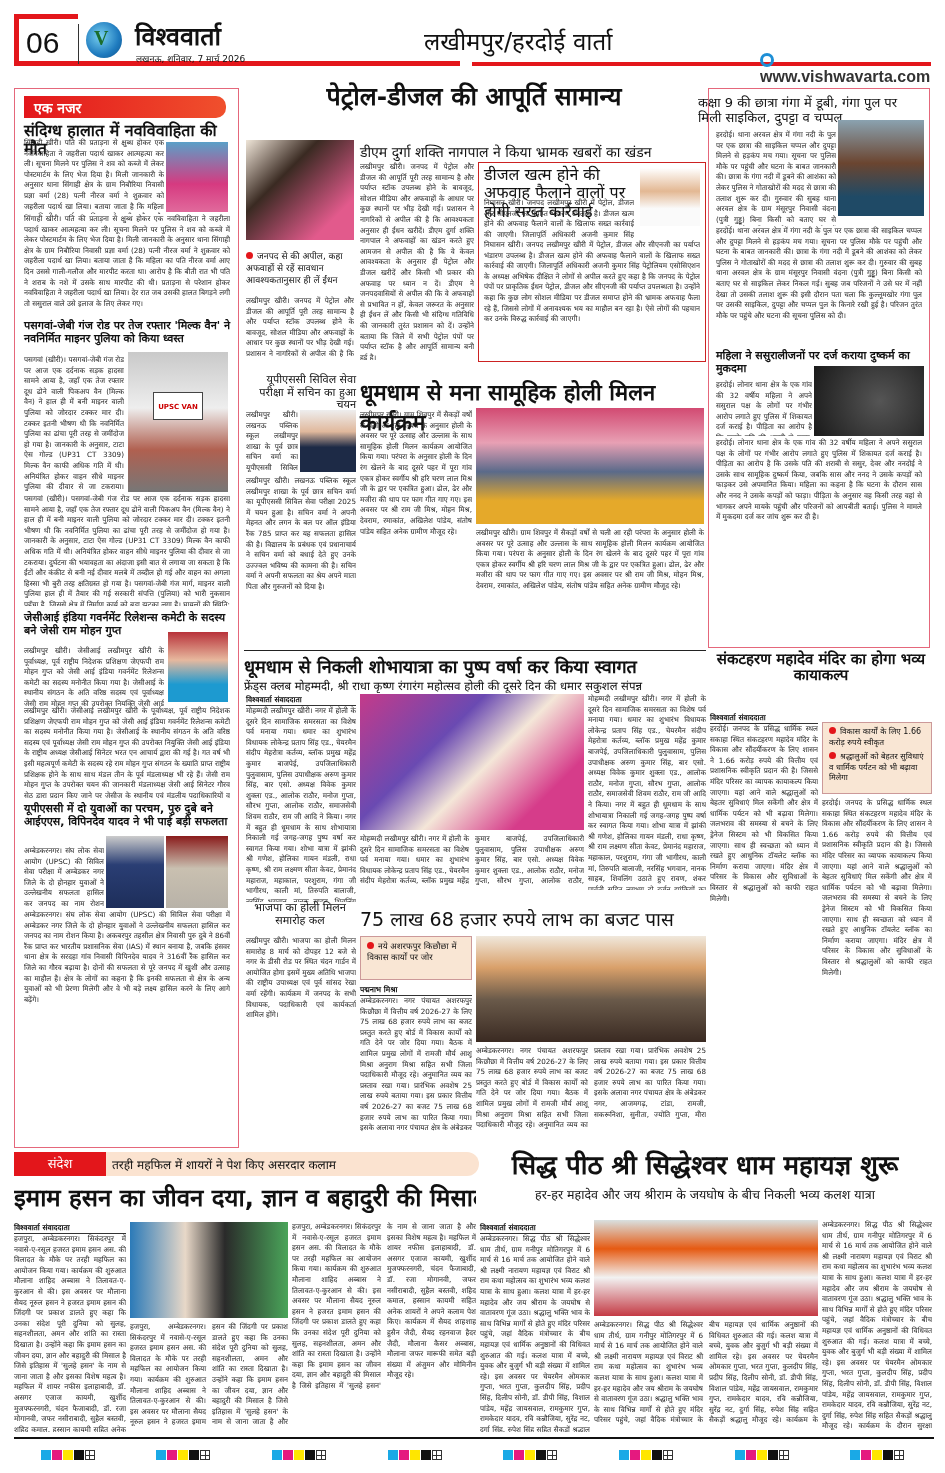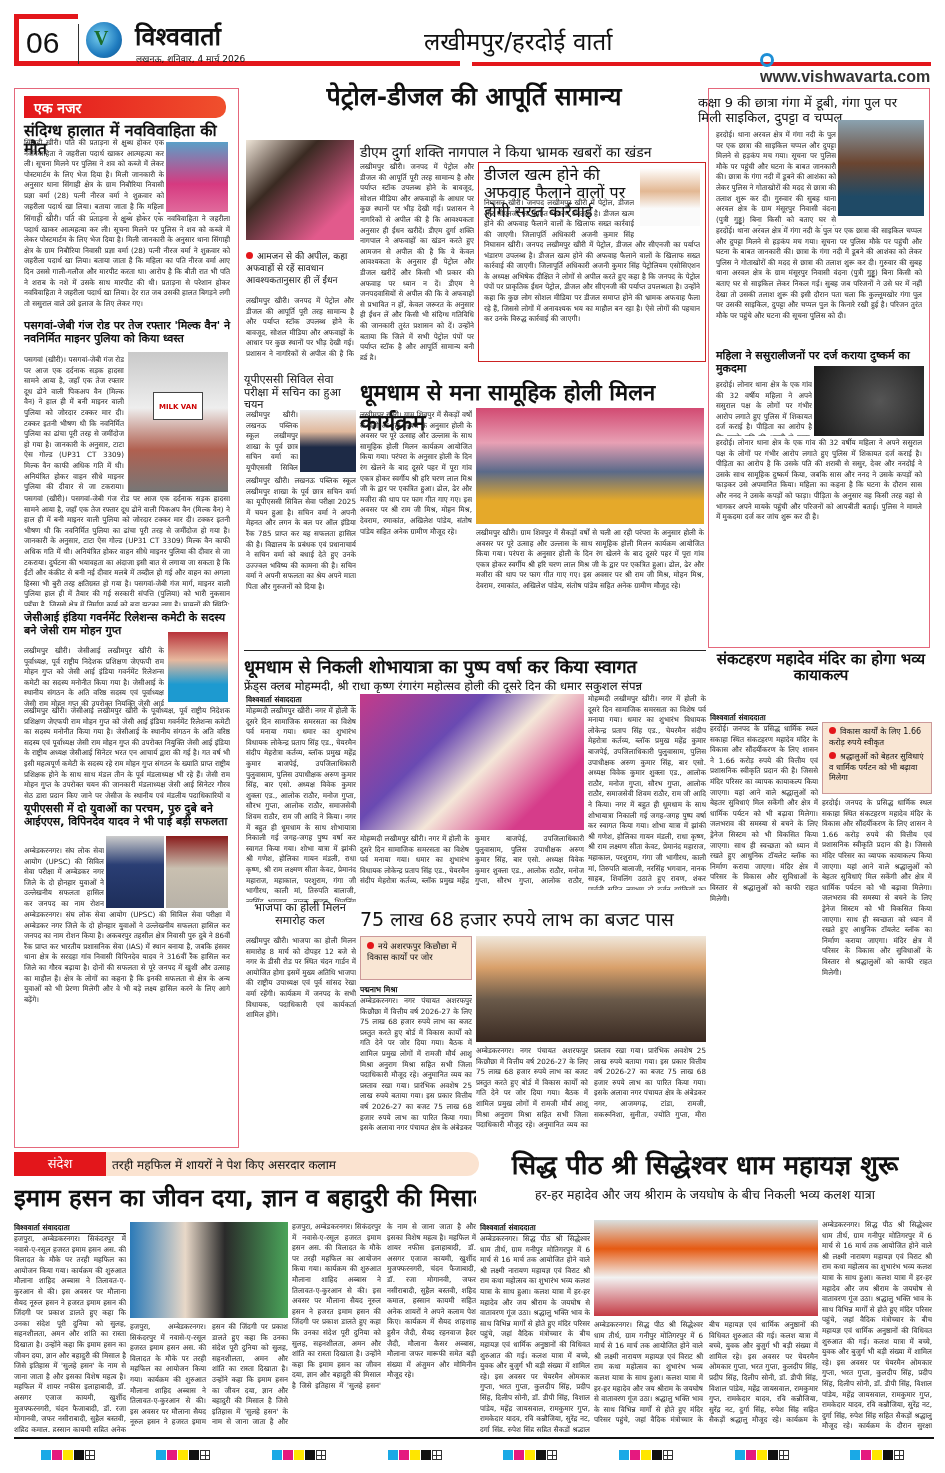--- a/index.html
+++ b/index.html
@@ -36,72 +36,72 @@
 
 <div class="abs hdr-box"></div>
 <div class="abs hdr-line"></div>
 <div class="abs hdr-line2"></div>
 <div class="abs pg">06</div>
 <div class="abs sep"></div>
 <div class="abs logo">
     <span>V</span>
   </div>
 <div class="abs brand">विश्ववार्ता</div>
-<div class="abs dateline">लखनऊ,   शनिवार, 4 मार्च 2026</div>
+<div class="abs dateline">लखनऊ,   शनिवार, 7 मार्च 2026</div>
 <div class="abs section-title">लखीमपुर/हरदोई वार्ता</div>
 <div class="abs site"><span class="ie"></span><span>www.vishwavarta.com</span></div>
 
 <div class="abs box" style="left:14px;top:88px;width:225px;height:1060px"></div>
 <div class="abs tag" style="left:24px;top:96px;width:202px;height:22px;font-size:14px;padding:2px 10px">एक नजर</div>
 <div class="abs h2" style="left:24px;top:122px;width:210px;font-size:16px;font-weight:bold">संदिग्ध हालात में नवविवाहिता की मौत</div>
 <div class="abs photo" style="left:166px;top:142px;width:62px;height:70px;background:linear-gradient(#5aa0c8,#d63a80 60%,#e16a9c)"></div>
 <div class="abs body-txt" style="left:24px;top:138px;width:140px;height:76px">सिंगाही खीरी। पति की प्रताड़ना से क्षुब्ध होकर एक नवविवाहिता ने जहरीला पदार्थ खाकर आत्महत्या कर ली। सूचना मिलने पर पुलिस ने शव को कब्जे में लेकर पोस्टमार्टम के लिए भेज दिया है। मिली जानकारी के अनुसार थाना सिंगाही क्षेत्र के ग्राम निबौरिया निवासी प्रज्ञा वर्मा (28) पत्नी नीरज वर्मा ने शुक्रवार को जहरीला पदार्थ खा लिया। बताया जाता है कि महिला का पति नीरज वर्मा आए दिन उससे गाली-गलौज और मारपीट करता था। आरोप है कि बीती रात भी पति ने शराब के नशे में उसके साथ मारपीट की थी। प्रताड़ना से परेशान होकर नवविवाहिता ने जहरीला पदार्थ खा लिया। देर रात जब उसकी हालत बिगड़ने लगी तो ससुराल वाले उसे इलाज के लिए लेकर गए।</div>
 <div class="abs body-txt" style="left:24px;top:214px;width:206px;height:102px">सिंगाही खीरी। पति की प्रताड़ना से क्षुब्ध होकर एक नवविवाहिता ने जहरीला पदार्थ खाकर आत्महत्या कर ली। सूचना मिलने पर पुलिस ने शव को कब्जे में लेकर पोस्टमार्टम के लिए भेज दिया है। मिली जानकारी के अनुसार थाना सिंगाही क्षेत्र के ग्राम निबौरिया निवासी प्रज्ञा वर्मा (28) पत्नी नीरज वर्मा ने शुक्रवार को जहरीला पदार्थ खा लिया। बताया जाता है कि महिला का पति नीरज वर्मा आए दिन उससे गाली-गलौज और मारपीट करता था। आरोप है कि बीती रात भी पति ने शराब के नशे में उसके साथ मारपीट की थी। प्रताड़ना से परेशान होकर नवविवाहिता ने जहरीला पदार्थ खा लिया। देर रात जब उसकी हालत बिगड़ने लगी तो ससुराल वाले उसे इलाज के लिए लेकर गए।</div>
 
 <div class="abs h2" style="left:24px;top:320px;width:210px;font-size:11px;font-weight:bold">पसगवां-जेबी गंज रोड पर तेज रफ्तार 'मिल्क वैन' ने नवनिर्मित माइनर पुलिया को किया ध्वस्त</div>
 <div class="abs photo" style="left:128px;top:352px;width:100px;height:140px;background:linear-gradient(#c9c9c9,#eee 40%,#b06050 70%,#777)">
-  <div style="position:absolute;left:25px;top:40px;width:50px;height:28px;background:#fff;border:1px solid #444;font-size:7px;color:#c00;text-align:center;line-height:28px;font-weight:bold">MILK VAN</div>
+  <div style="position:absolute;left:25px;top:40px;width:50px;height:28px;background:#fff;border:1px solid #444;font-size:7px;color:#c00;text-align:center;line-height:28px;font-weight:bold">UPSC VAN</div>
 </div>
 <div class="abs body-txt" style="left:24px;top:355px;width:100px;height:138px">पसगवां (खीरी)। पसगवां-जेबी गंज रोड पर आज एक दर्दनाक सड़क हादसा सामने आया है, जहाँ एक तेज रफ्तार दूध ढोने वाली पिकअप वैन (मिल्क वैन) ने हाल ही में बनी माइनर वाली पुलिया को जोरदार टक्कर मार दी। टक्कर इतनी भीषण थी कि नवनिर्मित पुलिया का ढांचा पूरी तरह से जमींदोज हो गया है। जानकारी के अनुसार, टाटा ऐस गोल्ड (UP31 CT 3309) मिल्क वैन काफी अधिक गति में थी। अनियंत्रित होकर वाहन सीधे माइनर पुलिया की दीवार से जा टकराया। दुर्घटना की भयावहता का अंदाजा इसी बात से लगाया जा सकता है कि ईंटों और कंक्रीट से बनी नई दीवार मलबे में तब्दील हो गई और वाहन का अगला हिस्सा भी बुरी तरह क्षतिग्रस्त हो गया है। पसगवां-जेबी गंज मार्ग, माइनर वाली पुलिया हाल ही में तैयार की गई सरकारी संपत्ति (पुलिया) को भारी नुकसान पहुँचा है, जिससे क्षेत्र में निर्माण कार्य को बड़ा झटका लगा है। घायलों की स्थिति: समाचार लिखे जाने तक चालक या अन्य किसी के घायल होने के संबंध में कोई पुख्ता जानकारी प्राप्त नहीं हो सकी है। मौके पर मौजूद लोगों के अनुसार वाहन की रफ्तार ही इस हादसे का मुख्य कारण बनी। स्थानीय ग्रामीणों ने नवनिर्मित पुलिया के इस तरह ध्वस्त होने पर दुख और आक्रोश जताया है। प्रशासन को घटना की सूचना दे दी गई है और मामले की जांच की जा रही है।</div>
 <div class="abs body-txt" style="left:24px;top:494px;width:206px;height:112px">पसगवां (खीरी)। पसगवां-जेबी गंज रोड पर आज एक दर्दनाक सड़क हादसा सामने आया है, जहाँ एक तेज रफ्तार दूध ढोने वाली पिकअप वैन (मिल्क वैन) ने हाल ही में बनी माइनर वाली पुलिया को जोरदार टक्कर मार दी। टक्कर इतनी भीषण थी कि नवनिर्मित पुलिया का ढांचा पूरी तरह से जमींदोज हो गया है। जानकारी के अनुसार, टाटा ऐस गोल्ड (UP31 CT 3309) मिल्क वैन काफी अधिक गति में थी। अनियंत्रित होकर वाहन सीधे माइनर पुलिया की दीवार से जा टकराया। दुर्घटना की भयावहता का अंदाजा इसी बात से लगाया जा सकता है कि ईंटों और कंक्रीट से बनी नई दीवार मलबे में तब्दील हो गई और वाहन का अगला हिस्सा भी बुरी तरह क्षतिग्रस्त हो गया है। पसगवां-जेबी गंज मार्ग, माइनर वाली पुलिया हाल ही में तैयार की गई सरकारी संपत्ति (पुलिया) को भारी नुकसान पहुँचा है, जिससे क्षेत्र में निर्माण कार्य को बड़ा झटका लगा है। घायलों की स्थिति: समाचार लिखे जाने तक चालक या अन्य किसी के घायल होने के संबंध में कोई पुख्ता जानकारी प्राप्त नहीं हो सकी है। मौके पर मौजूद लोगों के अनुसार वाहन की रफ्तार ही इस हादसे का मुख्य कारण बनी। स्थानीय ग्रामीणों ने नवनिर्मित पुलिया के इस तरह ध्वस्त होने पर दुख और आक्रोश जताया है। प्रशासन को घटना की सूचना दे दी गई है और मामले की जांच की जा रही है।</div>
 
 <div class="abs h2" style="left:24px;top:612px;width:210px;font-size:11px;font-weight:bold">जेसीआई इंडिया गवर्नमेंट रिलेशन्स कमेटी के सदस्य बने जेसी राम मोहन गुप्त</div>
 <div class="abs photo" style="left:168px;top:632px;width:60px;height:70px;background:linear-gradient(#b8323a,#e7b89e 40%,#1d9ad0 75%)"></div>
 <div class="abs body-txt" style="left:24px;top:646px;width:140px;height:60px">लखीमपुर खीरी। जेसीआई लखीमपुर खीरी के पूर्वाध्यक्ष, पूर्व राष्ट्रीय निदेशक प्रशिक्षण जेएफपी राम मोहन गुप्त को जेसी आई इंडिया गवर्नमेंट रिलेशन्स कमेटी का सदस्य मनोनीत किया गया है। जेसीआई के स्थानीय संगठन के अति वरिष्ठ सदस्य एवं पूर्वाध्यक्ष जेसी राम मोहन गुप्त की उपरोक्त नियुक्ति जेसी आई इंडिया के राष्ट्रीय अध्यक्ष जेसीआई सिनेटर भरत एन आचार्य द्वारा की गई है। गत वर्ष भी इसी महत्वपूर्ण कमेटी के सदस्य रहे राम मोहन गुप्त संगठन के ख्याति प्राप्त राष्ट्रीय प्रशिक्षक होने के साथ साथ मंडल तीन के पूर्व मंडलाध्यक्ष भी रहे हैं। जेसी राम मोहन गुप्त के उपरोक्त चयन की जानकारी मंडलाध्यक्ष जेसी आई सिनेटर गौरव सेठ द्वारा प्रदान किए जाने पर जेसीज के स्थानीय एवं मंडलीय पदाधिकारियों व सदस्यों द्वारा बधाइयां एवं शुभेच्छाएं दी गई हैं। जेसीआई इंडिया गवर्नमेंट रिलेशन्स कमेटी पूर्व राष्ट्रीय अध्यक्ष जेसी अंशु सर्राफ की चेयरमैनशिप में कार्य करेगी।</div>
 <div class="abs body-txt" style="left:24px;top:706px;width:206px;height:92px">लखीमपुर खीरी। जेसीआई लखीमपुर खीरी के पूर्वाध्यक्ष, पूर्व राष्ट्रीय निदेशक प्रशिक्षण जेएफपी राम मोहन गुप्त को जेसी आई इंडिया गवर्नमेंट रिलेशन्स कमेटी का सदस्य मनोनीत किया गया है। जेसीआई के स्थानीय संगठन के अति वरिष्ठ सदस्य एवं पूर्वाध्यक्ष जेसी राम मोहन गुप्त की उपरोक्त नियुक्ति जेसी आई इंडिया के राष्ट्रीय अध्यक्ष जेसीआई सिनेटर भरत एन आचार्य द्वारा की गई है। गत वर्ष भी इसी महत्वपूर्ण कमेटी के सदस्य रहे राम मोहन गुप्त संगठन के ख्याति प्राप्त राष्ट्रीय प्रशिक्षक होने के साथ साथ मंडल तीन के पूर्व मंडलाध्यक्ष भी रहे हैं। जेसी राम मोहन गुप्त के उपरोक्त चयन की जानकारी मंडलाध्यक्ष जेसी आई सिनेटर गौरव सेठ द्वारा प्रदान किए जाने पर जेसीज के स्थानीय एवं मंडलीय पदाधिकारियों व सदस्यों द्वारा बधाइयां एवं शुभेच्छाएं दी गई हैं। जेसीआई इंडिया गवर्नमेंट रिलेशन्स कमेटी पूर्व राष्ट्रीय अध्यक्ष जेसी अंशु सर्राफ की चेयरमैनशिप में कार्य करेगी।</div>
 
 <div class="abs h2" style="left:24px;top:803px;width:210px;font-size:11px;font-weight:bold">यूपीएससी में दो युवाओं का परचम, पुरु दुबे बने आईएएस, विपिनदेव यादव ने भी पाई बड़ी सफलता</div>
 <div class="abs photo" style="left:106px;top:836px;width:58px;height:72px;background:linear-gradient(#ccc,#2a3e74 40%,#1d2e5a)"></div>
 <div class="abs photo" style="left:166px;top:836px;width:62px;height:72px;background:linear-gradient(#8a1c1c,#c9c0b0 45%,#b8b2a8)"></div>
 <div class="abs body-txt" style="left:24px;top:846px;width:80px;height:64px">अम्बेडकरनगर। संघ लोक सेवा आयोग (UPSC) की सिविल सेवा परीक्षा में अम्बेडकर नगर जिले के दो होनहार युवाओं ने उल्लेखनीय सफलता हासिल कर जनपद का नाम रोशन किया है। अकबरपुर तहसील क्षेत्र निवासी पुरु दुबे ने 86वीं रैंक प्राप्त कर भारतीय प्रशासनिक सेवा (IAS) में स्थान बनाया है, जबकि हंसवर थाना क्षेत्र के सरदहा गांव निवासी विपिनदेव यादव ने 316वीं रैंक हासिल कर जिले का गौरव बढ़ाया है। दोनों की सफलता से पूरे जनपद में खुशी और उत्साह का माहौल है। क्षेत्र के लोगों का कहना है कि इनकी सफलता से क्षेत्र के अन्य युवाओं को भी प्रेरणा मिलेगी और वे भी बड़े लक्ष्य हासिल करने के लिए आगे बढ़ेंगे।</div>
 <div class="abs body-txt" style="left:24px;top:910px;width:206px;height:232px">अम्बेडकरनगर। संघ लोक सेवा आयोग (UPSC) की सिविल सेवा परीक्षा में अम्बेडकर नगर जिले के दो होनहार युवाओं ने उल्लेखनीय सफलता हासिल कर जनपद का नाम रोशन किया है। अकबरपुर तहसील क्षेत्र निवासी पुरु दुबे ने 86वीं रैंक प्राप्त कर भारतीय प्रशासनिक सेवा (IAS) में स्थान बनाया है, जबकि हंसवर थाना क्षेत्र के सरदहा गांव निवासी विपिनदेव यादव ने 316वीं रैंक हासिल कर जिले का गौरव बढ़ाया है। दोनों की सफलता से पूरे जनपद में खुशी और उत्साह का माहौल है। क्षेत्र के लोगों का कहना है कि इनकी सफलता से क्षेत्र के अन्य युवाओं को भी प्रेरणा मिलेगी और वे भी बड़े लक्ष्य हासिल करने के लिए आगे बढ़ेंगे।</div>
 
 <div class="abs h1" style="left:244px;top:84px;width:460px;font-size:25px">पेट्रोल-डीजल की आपूर्ति सामान्य</div>
 <div class="abs photo" style="left:246px;top:140px;width:108px;height:100px;background:linear-gradient(135deg,#efe5d8,#3a2a22 35%,#e25a8c 80%)"></div>
-<div class="abs" style="left:246px;top:250px;width:108px;font-size:9px;line-height:12px"><span class="dot"></span><span>आमजन से की अपील, कहा अफवाहों से रहें सावधान आवश्यकतानुसार ही लें ईंधन</span></div>
+<div class="abs" style="left:246px;top:250px;width:108px;font-size:9px;line-height:12px"><span class="dot"></span><span>जनपद से की अपील, कहा अफवाहों से रहें सावधान आवश्यकतानुसार ही लें ईंधन</span></div>
 <div class="abs" style="left:360px;top:142px;width:345px;font-size:14px">डीएम दुर्गा शक्ति नागपाल ने किया भ्रामक खबरों का खंडन</div>
 <div class="abs body-txt" style="left:246px;top:296px;width:108px;height:64px">लखीमपुर खीरी। जनपद में पेट्रोल और डीजल की आपूर्ति पूरी तरह सामान्य है और पर्याप्त स्टॉक उपलब्ध होने के बावजूद, सोशल मीडिया और अफवाहों के आधार पर कुछ स्थानों पर भीड़ देखी गई। प्रशासन ने नागरिकों से अपील की है कि आवश्यकता अनुसार ही ईंधन खरीदें। डीएम दुर्गा शक्ति नागपाल ने अफवाहों का खंडन करते हुए आमजन से अपील की है कि वे केवल आवश्यकता के अनुसार ही पेट्रोल और डीजल खरीदें और किसी भी प्रकार की अफवाह पर ध्यान न दें। डीएम ने जनपदवासियों से अपील की कि वे अफवाहों से प्रभावित न हों, केवल जरूरत के अनुसार ही ईंधन लें और किसी भी संदिग्ध गतिविधि की जानकारी तुरंत प्रशासन को दें। उन्होंने बताया कि जिले में सभी पेट्रोल पंपों पर पर्याप्त स्टॉक है और आपूर्ति सामान्य बनी हुई है।</div>
 <div class="abs body-txt" style="left:360px;top:162px;width:114px;height:198px">लखीमपुर खीरी। जनपद में पेट्रोल और डीजल की आपूर्ति पूरी तरह सामान्य है और पर्याप्त स्टॉक उपलब्ध होने के बावजूद, सोशल मीडिया और अफवाहों के आधार पर कुछ स्थानों पर भीड़ देखी गई। प्रशासन ने नागरिकों से अपील की है कि आवश्यकता अनुसार ही ईंधन खरीदें। डीएम दुर्गा शक्ति नागपाल ने अफवाहों का खंडन करते हुए आमजन से अपील की है कि वे केवल आवश्यकता के अनुसार ही पेट्रोल और डीजल खरीदें और किसी भी प्रकार की अफवाह पर ध्यान न दें। डीएम ने जनपदवासियों से अपील की कि वे अफवाहों से प्रभावित न हों, केवल जरूरत के अनुसार ही ईंधन लें और किसी भी संदिग्ध गतिविधि की जानकारी तुरंत प्रशासन को दें। उन्होंने बताया कि जिले में सभी पेट्रोल पंपों पर पर्याप्त स्टॉक है और आपूर्ति सामान्य बनी हुई है।</div>
 <div class="abs box" style="left:478px;top:162px;width:228px;height:200px;border-color:#c22"></div>
 <div class="abs h2" style="left:484px;top:166px;width:150px;font-size:16px;font-weight:normal">डीजल खत्म होने की अफवाह फैलाने वालों पर होगी सख्त कार्रवाई</div>
 <div class="abs photo" style="left:640px;top:168px;width:60px;height:58px;background:linear-gradient(#fff,#e3b893 40%,#fafafa 70%)"></div>
 <div class="abs body-txt" style="left:484px;top:198px;width:150px;height:40px">निघासन खीरी। जनपद लखीमपुर खीरी में पेट्रोल, डीजल और सीएनजी का पर्याप्त भंडारण उपलब्ध है। डीजल खत्म होने की अफवाह फैलाने वालों के खिलाफ सख्त कार्रवाई की जाएगी। जिलापूर्ति अधिकारी अजनी कुमार सिंह पेट्रोलियम एसोसिएशन के अध्यक्ष अभिषेक दीक्षित ने लोगों से अपील करते हुए कहा है कि जनपद के पेट्रोल पंपों पर प्राकृतिक ईंधन पेट्रोल, डीजल और सीएनजी की पर्याप्त उपलब्धता है। उन्होंने कहा कि कुछ लोग सोशल मीडिया पर डीजल समाप्त होने की भ्रामक अफवाह फैला रहे हैं, जिससे लोगों में अनावश्यक भय का माहौल बन रहा है। ऐसे लोगों की पहचान कर उनके विरुद्ध कार्रवाई की जाएगी।</div>
 <div class="abs body-txt" style="left:484px;top:240px;width:216px;height:118px">निघासन खीरी। जनपद लखीमपुर खीरी में पेट्रोल, डीजल और सीएनजी का पर्याप्त भंडारण उपलब्ध है। डीजल खत्म होने की अफवाह फैलाने वालों के खिलाफ सख्त कार्रवाई की जाएगी। जिलापूर्ति अधिकारी अजनी कुमार सिंह पेट्रोलियम एसोसिएशन के अध्यक्ष अभिषेक दीक्षित ने लोगों से अपील करते हुए कहा है कि जनपद के पेट्रोल पंपों पर प्राकृतिक ईंधन पेट्रोल, डीजल और सीएनजी की पर्याप्त उपलब्धता है। उन्होंने कहा कि कुछ लोग सोशल मीडिया पर डीजल समाप्त होने की भ्रामक अफवाह फैला रहे हैं, जिससे लोगों में अनावश्यक भय का माहौल बन रहा है। ऐसे लोगों की पहचान कर उनके विरुद्ध कार्रवाई की जाएगी।</div>
 
 <div class="abs box" style="left:708px;top:88px;width:222px;height:560px"></div>
 <div class="abs h2" style="left:698px;top:96px;width:208px;font-size:13px;font-weight:normal">कक्षा 9 की छात्रा गंगा में डूबी, गंगा पुल पर मिली साइकिल, दुपट्टा व चप्पल</div>
 <div class="abs photo" style="left:838px;top:120px;width:86px;height:96px;background:linear-gradient(#8aa2b0,#6b4530 45%,#1f4a66 80%)"></div>
 <div class="abs body-txt" style="left:716px;top:130px;width:120px;height:96px">हरदोई। थाना अरवल क्षेत्र में गंगा नदी के पुल पर एक छात्रा की साइकिल चप्पल और दुपट्टा मिलने से हड़कंप मच गया। सूचना पर पुलिस मौके पर पहुंची और घटना के बाबत जानकारी की। छात्रा के गंगा नदी में डूबने की आशंका को लेकर पुलिस ने गोताखोरों की मदद से छात्रा की तलाश शुरू कर दी। गुरुवार की सुबह थाना अरवल क्षेत्र के ग्राम मंसूरपुर निवासी वंदना (पुत्री गुड्डू) बिना किसी को बताए घर से साइकिल लेकर निकल गई। सुबह जब परिजनों ने उसे घर में नहीं देखा तो उसकी तलाश शुरू की इसी दौरान पता चला कि कुल्लूमखोर गंगा पुल पर उसकी साइकिल, दुपट्टा और चप्पल पुल के किनारे रखी हुई है। परिजन तुरंत मौके पर पहुंचे और घटना की सूचना पुलिस को दी।</div>
 <div class="abs body-txt" style="left:716px;top:226px;width:206px;height:120px">हरदोई। थाना अरवल क्षेत्र में गंगा नदी के पुल पर एक छात्रा की साइकिल चप्पल और दुपट्टा मिलने से हड़कंप मच गया। सूचना पर पुलिस मौके पर पहुंची और घटना के बाबत जानकारी की। छात्रा के गंगा नदी में डूबने की आशंका को लेकर पुलिस ने गोताखोरों की मदद से छात्रा की तलाश शुरू कर दी। गुरुवार की सुबह थाना अरवल क्षेत्र के ग्राम मंसूरपुर निवासी वंदना (पुत्री गुड्डू) बिना किसी को बताए घर से साइकिल लेकर निकल गई। सुबह जब परिजनों ने उसे घर में नहीं देखा तो उसकी तलाश शुरू की इसी दौरान पता चला कि कुल्लूमखोर गंगा पुल पर उसकी साइकिल, दुपट्टा और चप्पल पुल के किनारे रखी हुई है। परिजन तुरंत मौके पर पहुंचे और घटना की सूचना पुलिस को दी।</div>
 <div class="abs h2" style="left:716px;top:350px;width:208px;font-size:11px;font-weight:bold">महिला ने ससुरालीजनों पर दर्ज कराया दुष्कर्म का मुकदमा</div>
 <div class="abs photo" style="left:814px;top:366px;width:110px;height:70px;background:radial-gradient(circle at 60% 50%,#555,#1a1a1a)"></div>
 <div class="abs body-txt" style="left:716px;top:380px;width:96px;height:56px">हरदोई। लोनार थाना क्षेत्र के एक गांव की 32 वर्षीय महिला ने अपने ससुराल पक्ष के लोगों पर गंभीर आरोप लगाते हुए पुलिस में शिकायत दर्ज कराई है। पीड़िता का आरोप है कि उसके पति की शराबी से ससुर, देवर और ननदोई ने उसके साथ सामूहिक दुष्कर्म किया, जबकि सास और ननद ने उसके कपड़ों को फाड़कर उसे अपमानित किया। महिला का कहना है कि घटना के दौरान सास और ननद ने उसके कपड़ों को फाड़ा। पीड़िता के अनुसार वह किसी तरह वहां से भागकर अपने मायके पहुंची और परिजनों को आपबीती बताई। पुलिस ने मामले में मुकदमा दर्ज कर जांच शुरू कर दी है।</div>
 <div class="abs body-txt" style="left:716px;top:438px;width:206px;height:204px">हरदोई। लोनार थाना क्षेत्र के एक गांव की 32 वर्षीय महिला ने अपने ससुराल पक्ष के लोगों पर गंभीर आरोप लगाते हुए पुलिस में शिकायत दर्ज कराई है। पीड़िता का आरोप है कि उसके पति की शराबी से ससुर, देवर और ननदोई ने उसके साथ सामूहिक दुष्कर्म किया, जबकि सास और ननद ने उसके कपड़ों को फाड़कर उसे अपमानित किया। महिला का कहना है कि घटना के दौरान सास और ननद ने उसके कपड़ों को फाड़ा। पीड़िता के अनुसार वह किसी तरह वहां से भागकर अपने मायके पहुंची और परिजनों को आपबीती बताई। पुलिस ने मामले में मुकदमा दर्ज कर जांच शुरू कर दी है।</div>
 
-<div class="abs h2" style="left:244px;top:374px;width:112px;font-size:11px;text-align:left">यूपीएससी सिविल सेवा परीक्षा में सचिन का हुआ चयन</div>
+<div class="abs h2" style="left:244px;top:374px;width:112px;font-size:11px;text-align:right">यूपीएससी सिविल सेवा परीक्षा में सचिन का हुआ चयन</div>
 <div class="abs photo" style="left:300px;top:410px;width:56px;height:62px;background:linear-gradient(#eee,#e0b89c 35%,#1d2a46 60%)"></div>
 <div class="abs body-txt" style="left:246px;top:410px;width:52px;height:64px">लखीमपुर खीरी। लखनऊ पब्लिक स्कूल लखीमपुर शाखा के पूर्व छात्र सचिन वर्मा का यूपीएससी सिविल सेवा परीक्षा 2025 में चयन हुआ है। सचिन वर्मा ने अपनी मेहनत और लगन के बल पर ऑल इंडिया रैंक 785 प्राप्त कर यह सफलता हासिल की है। विद्यालय के प्रबंधक एवं प्रधानाचार्य ने सचिन वर्मा को बधाई देते हुए उनके उज्ज्वल भविष्य की कामना की है। सचिन वर्मा ने अपनी सफलता का श्रेय अपने माता पिता और गुरुजनों को दिया है।</div>
 <div class="abs body-txt" style="left:246px;top:476px;width:110px;height:170px">लखीमपुर खीरी। लखनऊ पब्लिक स्कूल लखीमपुर शाखा के पूर्व छात्र सचिन वर्मा का यूपीएससी सिविल सेवा परीक्षा 2025 में चयन हुआ है। सचिन वर्मा ने अपनी मेहनत और लगन के बल पर ऑल इंडिया रैंक 785 प्राप्त कर यह सफलता हासिल की है। विद्यालय के प्रबंधक एवं प्रधानाचार्य ने सचिन वर्मा को बधाई देते हुए उनके उज्ज्वल भविष्य की कामना की है। सचिन वर्मा ने अपनी सफलता का श्रेय अपने माता पिता और गुरुजनों को दिया है।</div>
 
 <div class="abs" style="left:360px;top:376px;width:345px;font-size:22px;font-weight:bold">धूमधाम से मना सामूहिक होली मिलन कार्यक्रम</div>
 <div class="abs body-txt" style="left:360px;top:410px;width:112px;height:236px">लखीमपुर खीरी। ग्राम शिवपुर में सैकड़ों वर्षों से चली आ रही परंपरा के अनुसार होली के अवसर पर पूरे उत्साह और उल्लास के साथ सामूहिक होली मिलन कार्यक्रम आयोजित किया गया। परंपरा के अनुसार होली के दिन रंग खेलने के बाद दूसरे पहर में पूरा गांव एकत्र होकर स्वर्गीय श्री हरि चरण लाल मिश्र जी के द्वार पर एकत्रित हुआ। ढोल, ढेर और मजीरा की थाप पर फाग गीत गाए गए। इस अवसर पर श्री राम जी मिश्र, मोहन मिश्र, देवराम, रमाकांत, अखिलेश पांडेय, संतोष पांडेय सहित अनेक ग्रामीण मौजूद रहे।</div>
 <div class="abs photo" style="left:476px;top:408px;width:228px;height:116px;background:linear-gradient(#d24a72,#e8a0b4 30%,#5a6a8a 55%,#e5a92a 80%)"></div>
 <div class="abs body-txt" style="left:476px;top:528px;width:228px;height:118px">लखीमपुर खीरी। ग्राम शिवपुर में सैकड़ों वर्षों से चली आ रही परंपरा के अनुसार होली के अवसर पर पूरे उत्साह और उल्लास के साथ सामूहिक होली मिलन कार्यक्रम आयोजित किया गया। परंपरा के अनुसार होली के दिन रंग खेलने के बाद दूसरे पहर में पूरा गांव एकत्र होकर स्वर्गीय श्री हरि चरण लाल मिश्र जी के द्वार पर एकत्रित हुआ। ढोल, ढेर और मजीरा की थाप पर फाग गीत गाए गए। इस अवसर पर श्री राम जी मिश्र, मोहन मिश्र, देवराम, रमाकांत, अखिलेश पांडेय, संतोष पांडेय सहित अनेक ग्रामीण मौजूद रहे।</div>
 
 <div class="abs" style="left:244px;top:650px;width:462px;border-top:1px solid #222"></div>

